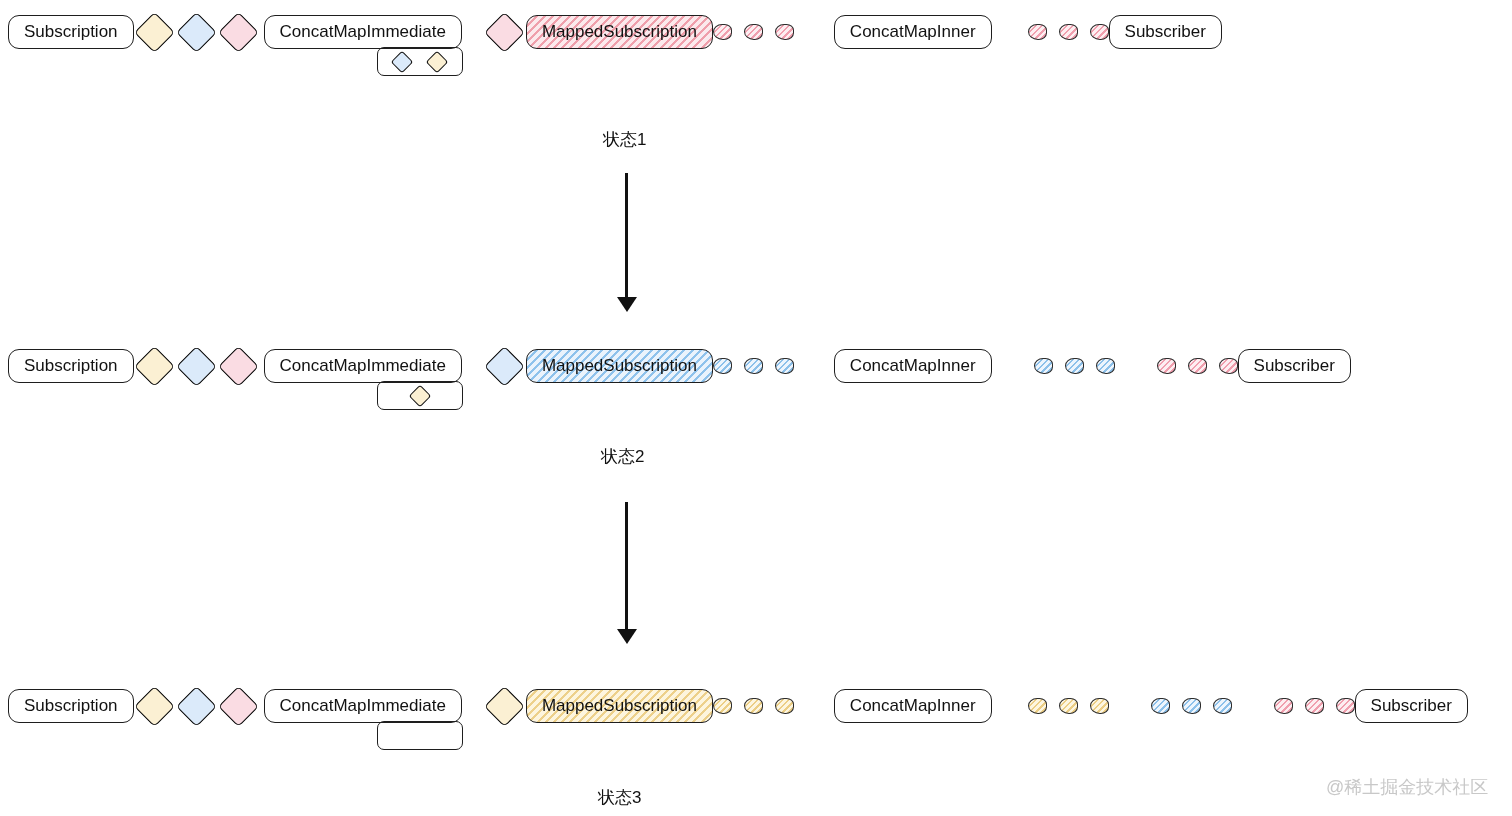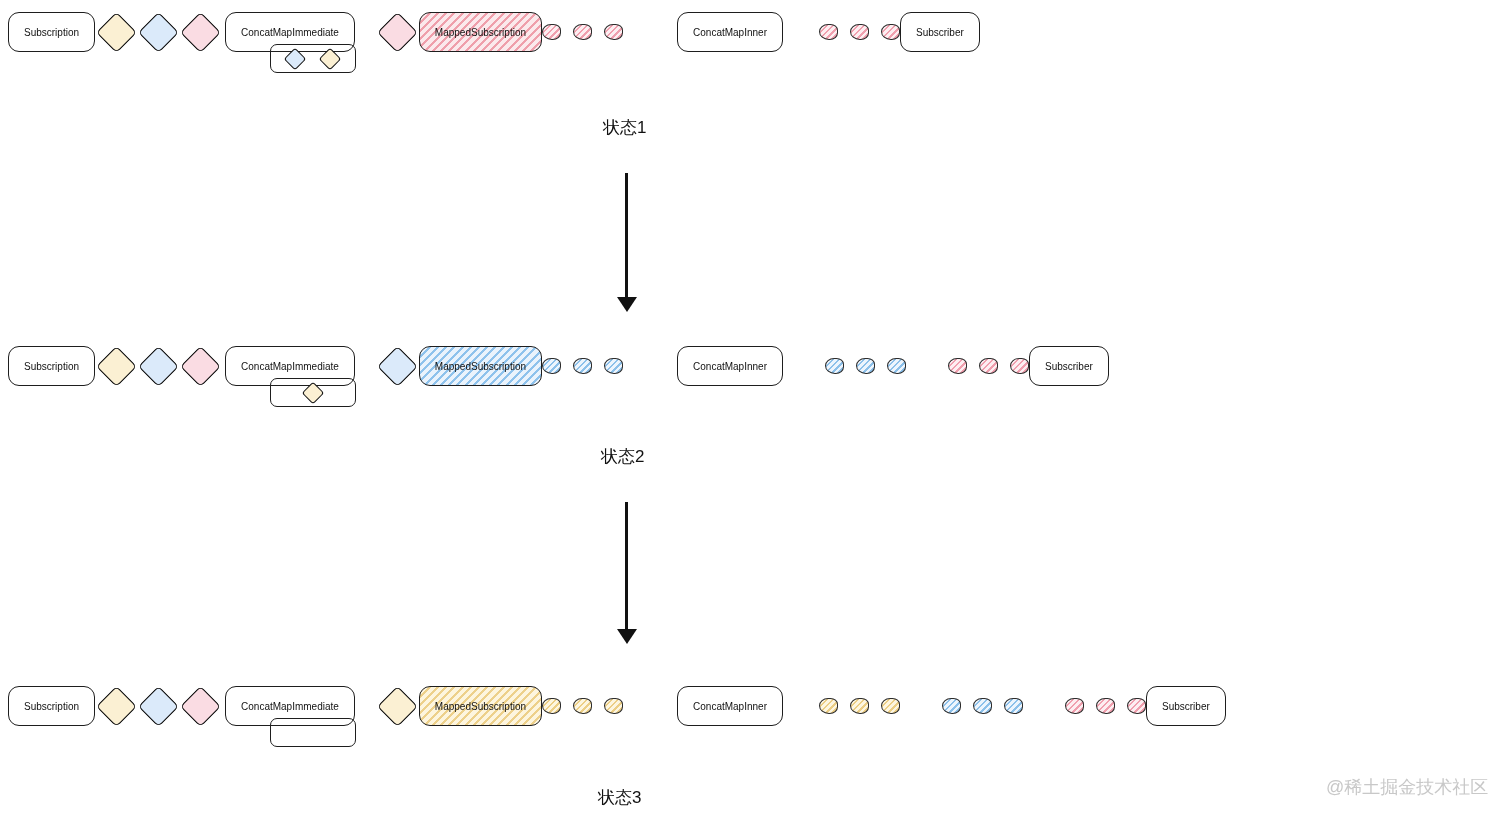--- a/index.html
+++ b/index.html
@@ -2,23 +2,23 @@
 <html><head>
 <meta charset="utf-8">
 <style>
   html,body{margin:0;padding:0;}
   body{
     width:1512px;height:816px;position:relative;overflow:hidden;
     background:#ffffff;font-family:"Liberation Sans", sans-serif;
   }
   .srow{position:absolute;left:8px;display:flex;align-items:center;height:48px;}
   .box{
-    height:40px;box-sizing:border-box;border:1.9px solid #1e1e1e;border-radius:11px;
+    height:34px;box-sizing:border-box;border:1.9px solid #1e1e1e;border-radius:11px;
     background:#fff;display:flex;align-items:center;justify-content:center;
-    padding:0 15px;font-size:10px;color:#111;white-space:nowrap;flex:none;
+    padding:0 15px;font-size:17px;color:#111;white-space:nowrap;flex:none;
   }
   .immediate{position:relative;}
   .subbox{
     position:absolute;right:-2px;top:31px;width:84px;height:27px;
     border:1.7px solid #1e1e1e;border-radius:7px;background:transparent;
     display:flex;align-items:center;justify-content:center;gap:11px;
   }
   
   .mapped[data-color="pink"]{background:repeating-linear-gradient(135deg,#ef9fab 0 2.2px,#fbe9ec 2.2px 5.8px);}
   .mapped[data-color="blue"]{background:repeating-linear-gradient(135deg,#8ec2ec 0 2.2px,#eaf3fc 2.2px 5.8px);}
@@ -45,21 +45,21 @@
   .state-label{position:absolute;font-size:17px;color:#111;white-space:nowrap;}
   .arrow{position:absolute;left:625px;width:3px;background:#111;}
   .arrow::after{
     content:"";position:absolute;bottom:-14px;left:-8.5px;
     border-left:10px solid transparent;border-right:10px solid transparent;
     border-top:15px solid #111;
   }
   .watermark{position:absolute;left:1326px;top:775px;font-size:18px;color:#c8c8c8;white-space:nowrap;}
   
   .ml18{}.ml16{margin-left:4px}.ml22{margin-left:22px}
-  .ml24{}.ml36{margin-left:36px}.ml38{margin-left:54px}
+  .ml24{}.ml36{margin-left:36px}.ml38{margin-left:40px}
   .ml42{margin-left:42px}
 </style>
 </head>
 <body>
 
 <div class="srow" style="top:8px">
   <div class="box">Subscription</div>
   <div class="dgroup ml18">
       <span class="marble diamond c-yellow">
         <i></i>
@@ -94,21 +94,21 @@
       <span class="marble circle c-pink"></span>
     </div>
   <div class="box ml38">ConcatMapInner</div>
   <div class="mgroup ml36">
       <span class="marble circle c-pink"></span>
       <span class="marble circle c-pink"></span>
       <span class="marble circle c-pink"></span>
     </div>
   <div class="box ml18">Subscriber</div>
 </div>
-<div class="state-label" style="left:603px;top:116px">状态1</div>
+<div class="state-label" style="left:603px;top:128px">状态1</div>
 <div class="arrow" style="top:173px;height:125px"></div>
 
 <div class="srow" style="top:342px">
   <div class="box">Subscription</div>
   <div class="dgroup ml18">
       <span class="marble diamond c-yellow">
         <i></i>
       </span>
       <span class="marble diamond c-blue">
         <i></i>

